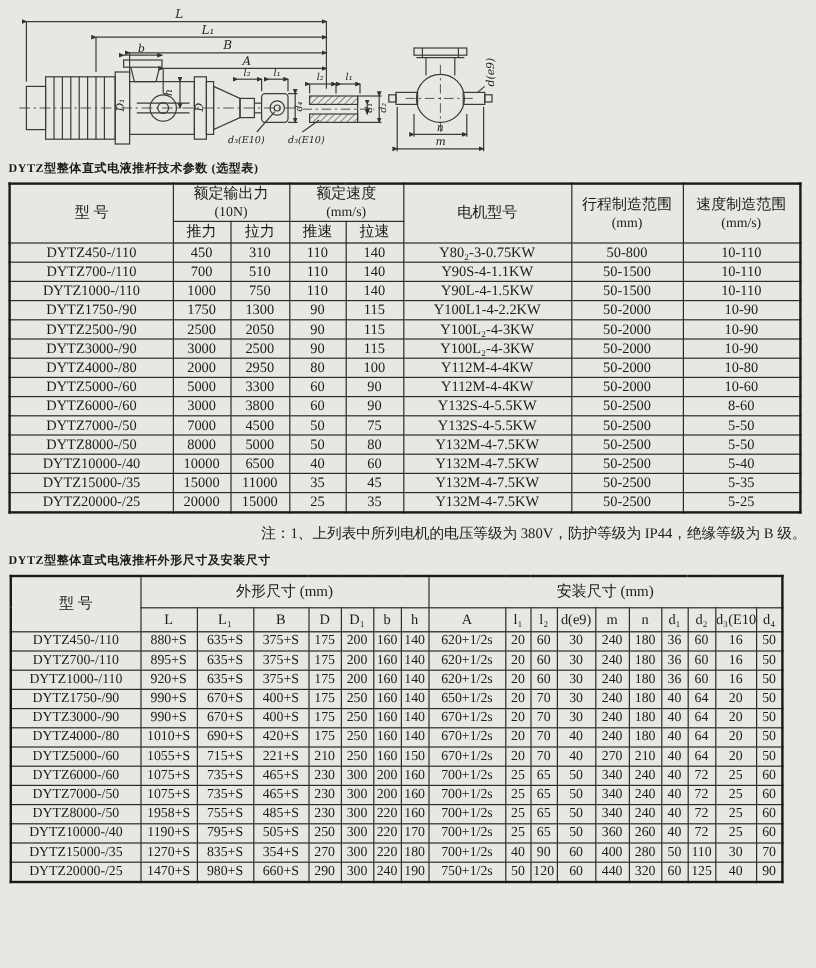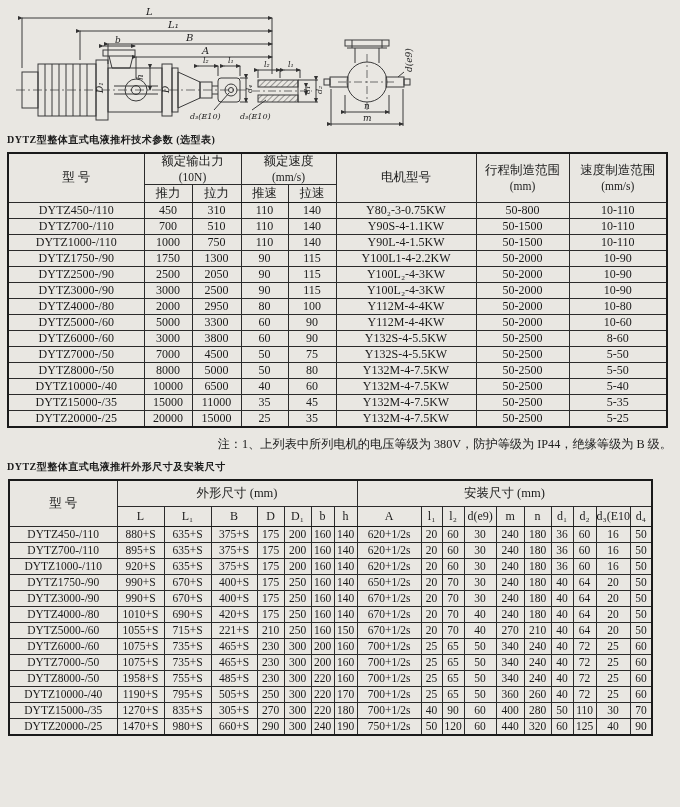--- a/index.html
+++ b/index.html
@@ -644,21 +644,21 @@
           <td>260</td>
           <td>40</td>
           <td>72</td>
           <td>25</td>
           <td>60</td>
         </tr>
         <tr>
           <td class="model-col">DYTZ15000-/35</td>
           <td>1270+S</td>
           <td>835+S</td>
-          <td>305+S</td>
+          <td>354+S</td>
           <td>270</td>
           <td>300</td>
           <td>220</td>
           <td>180</td>
           <td>700+1/2s</td>
           <td>40</td>
           <td>90</td>
           <td>60</td>
           <td>400</td>
           <td>280</td>

